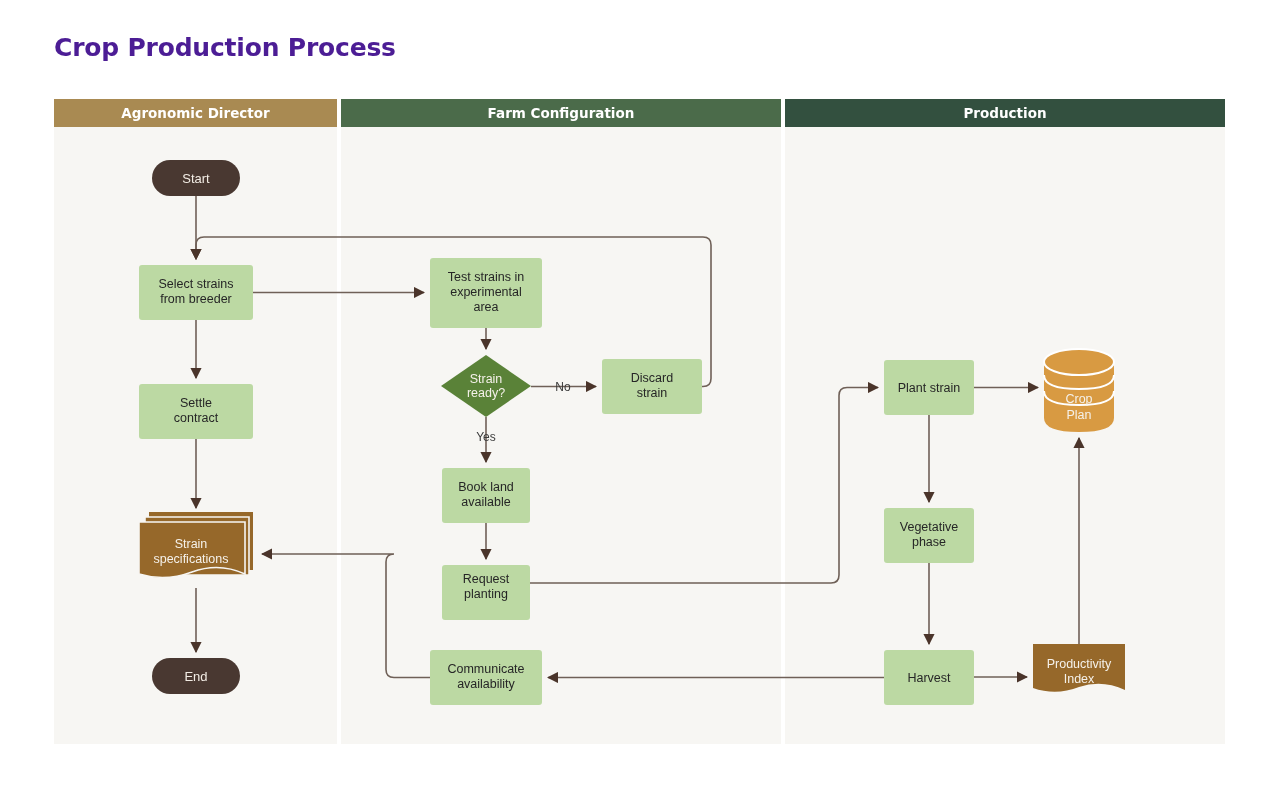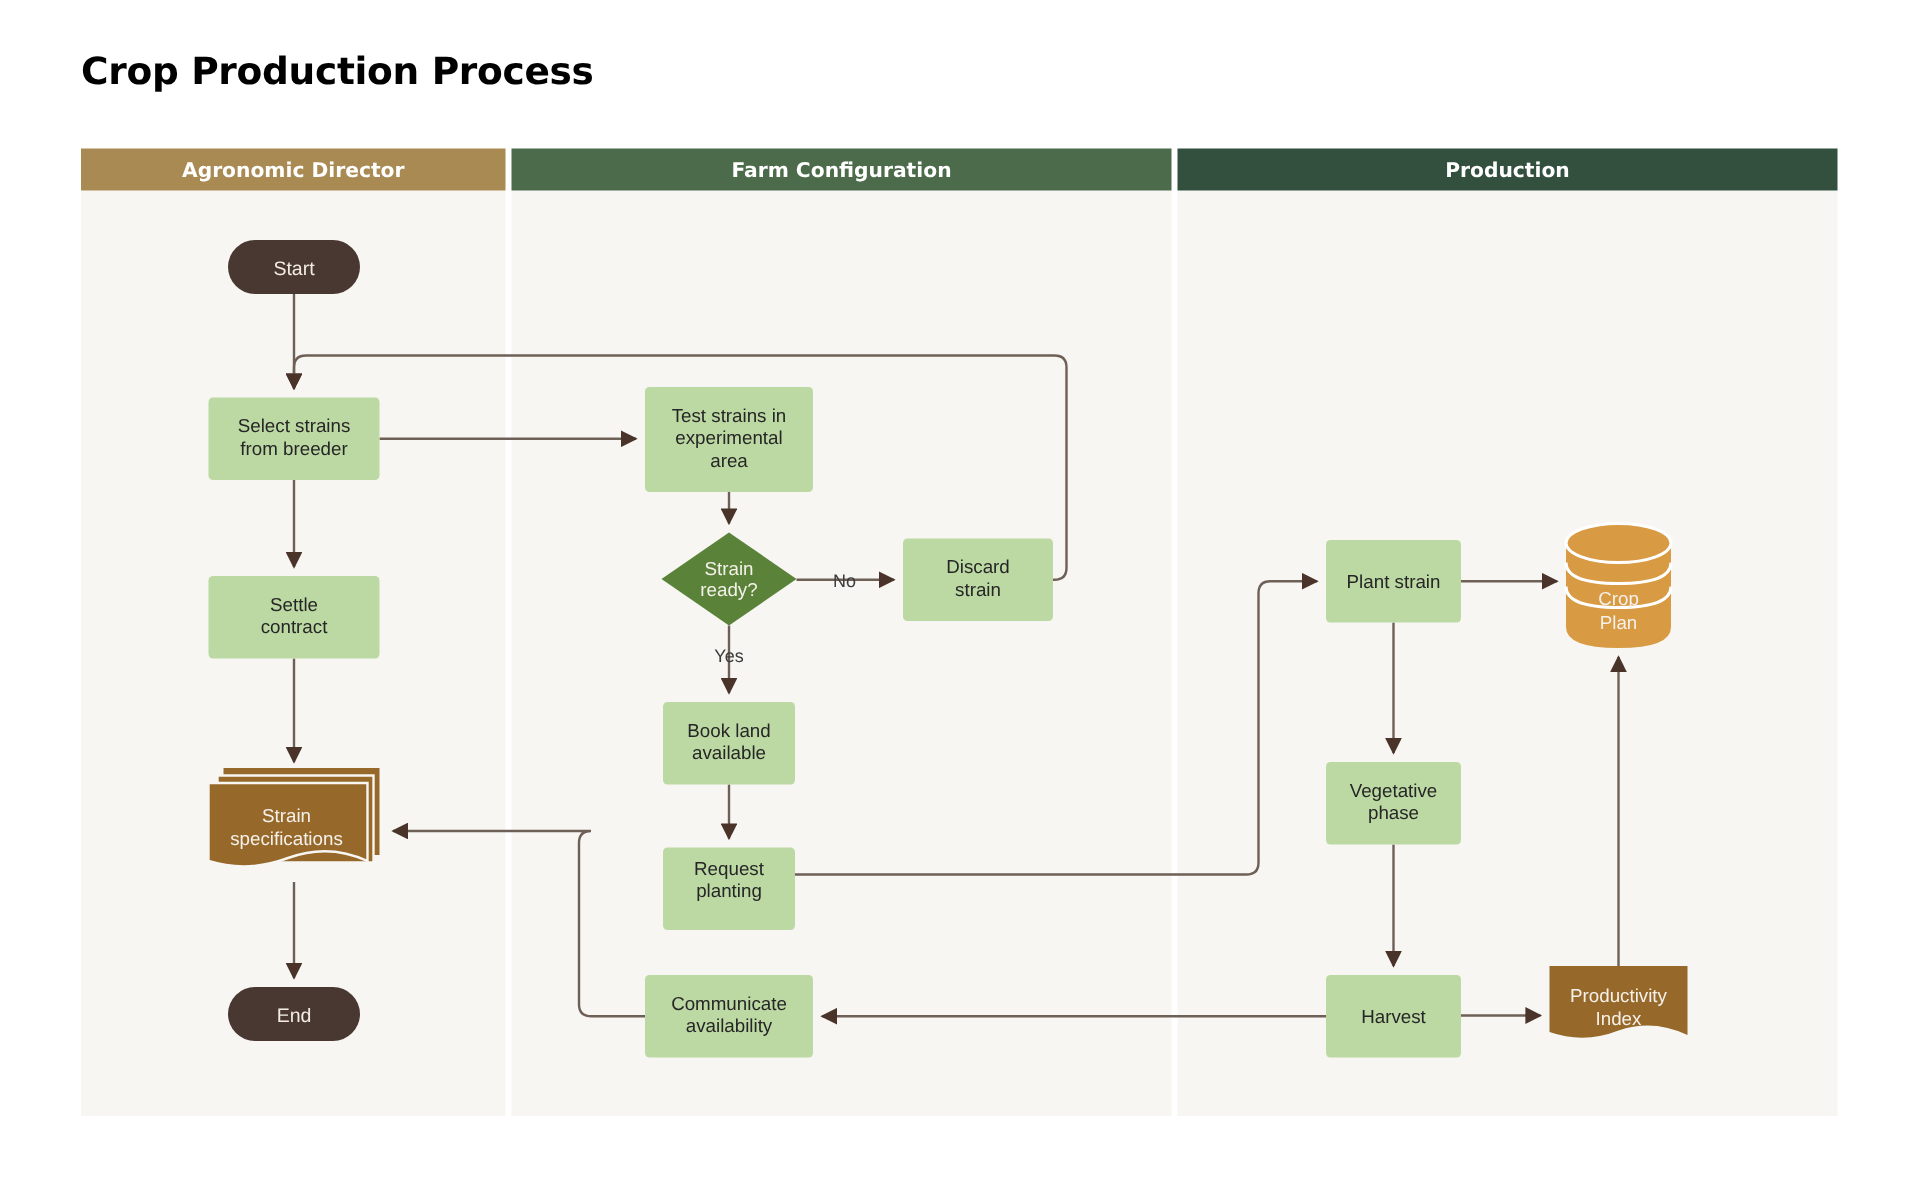--- a/index.html
+++ b/index.html
@@ -16,21 +16,21 @@
     width: 1280px;
     height: 800px;
     background: #ffffff;
   }
   #diagram-title {
     position: absolute;
     left: 54px;
     top: 33px;
     font-size: 25px;
     font-weight: bold;
-    color: #000000;
+    color: #4c1d95;
     letter-spacing: -0.2px;
     font-family: "DejaVu Sans", sans-serif;
   }
   svg#flow {
     position: absolute;
     left: 0;
     top: 0;
   }
   .lane-header-text {
     font-family: "DejaVu Sans", sans-serif;

